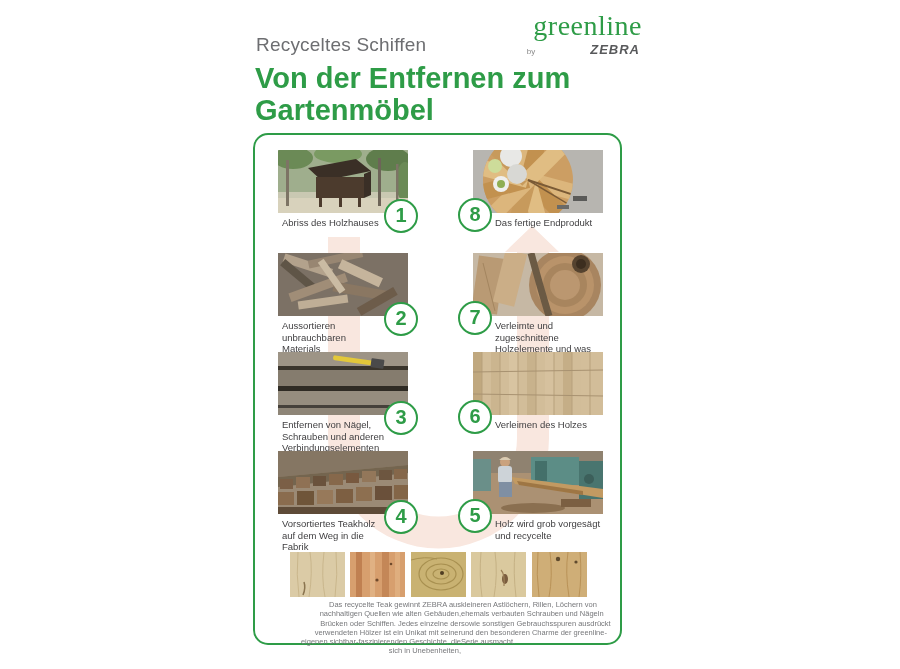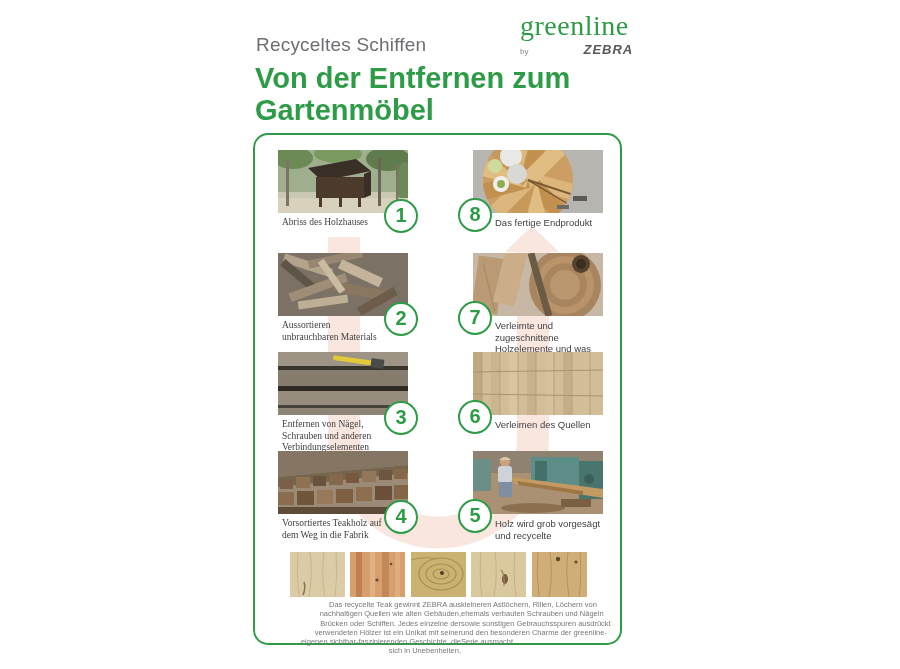--- a/index.html
+++ b/index.html
@@ -10,21 +10,21 @@
   }
   
   .subtitle {
     position:absolute; left:256px; top:34px;
     font-size:19px; color:#6d6e71; letter-spacing:0.2px;
   }
   .title {
     position:absolute; left:255px; top:62px; width:370px;
     font-size:29px; line-height:32px; font-weight:bold; color:#2e9c47;
   }
-  .logo { position:absolute; left:520px; top:12px; width:122px; }
+  .logo { position:absolute; left:520px; top:12px; width:122px; text-align:right; }
   .logo-brand {
     font-family:"Liberation Serif", serif; font-size:28px; line-height:28px;
     color:#2e9c47; letter-spacing:0.5px;
   }
   .logo-by-row { margin-top:0px; padding-right:2px; }
   .logo-by { font-size:8px; color:#8a8a8a; margin-right:18px; }
   .logo-company {
     font-size:13px; font-weight:bold; font-style:italic; color:#58595b; letter-spacing:1px;margin-left:37px;
   }
   
@@ -33,21 +33,21 @@
     border:2px solid #2e9c47; border-radius:15px; background:transparent; z-index:0;
   }
   .watermark { position:absolute; left:0; top:0; z-index:1; pointer-events:none; }
   
   .step { position:absolute; width:145px; z-index:2; }
   .step-photo { position:absolute; left:0; top:0; width:130px; height:63px; overflow:hidden; }
   .step-photo svg { display:block; width:130px; height:63px; }
   .step-caption {
     position:absolute; top:67px; font-size:9.5px; line-height:11.5px; color:#414042; width:104px;
   }
-  .cap-left { left:4px;font-family:Liberation Serif, serif; }
+  .cap-left { left:4px; }
   .cap-right { left:22px; width:112px; }
   .num-circle {
     position:absolute; width:34px; height:34px; border-radius:50%;
     border:2.5px solid #2e9c47; background:#ffffff; color:#2e9c47;
     font-size:20px; font-weight:bold; text-align:center; line-height:29px; z-index:3;
   }
   .num-left { left:106px; top:49px; }
   .num-right { left:-15px; top:48px; }
   
   #step1 { left:278px; top:150px; }
@@ -258,21 +258,21 @@
           <line x1="45" y1="0" x2="45" y2="63"></line>
             <line x1="63" y1="0" x2="63" y2="63"></line>
           <line x1="81" y1="0" x2="81" y2="63"></line>
             <line x1="99" y1="0" x2="99" y2="63"></line>
           <line x1="117" y1="0" x2="117" y2="63"></line>
         </g>
         <line x1="0" y1="20" x2="130" y2="18" stroke="#a89271" stroke-width="1"></line>
         <line x1="0" y1="42" x2="130" y2="44" stroke="#a89271" stroke-width="1"></line>
       </svg>
     </div>
-    <div class="step-caption cap-right">Verleimen des Quellen</div>
+    <div class="step-caption cap-right">Verleimen des Holzes</div>
     <div class="num-circle num-right">6</div>
   </div>
 
   <div class="step" id="step5">
     <div class="step-photo">
       <svg viewBox="0 0 130 63">
         <rect width="130" height="63" fill="#ab9173"></rect>
         <rect width="130" height="22" fill="#8f8270"></rect>
         <rect x="58" y="6" width="48" height="28" fill="#5c8d86"></rect>
         <rect x="106" y="10" width="24" height="38" fill="#49756f"></rect>

